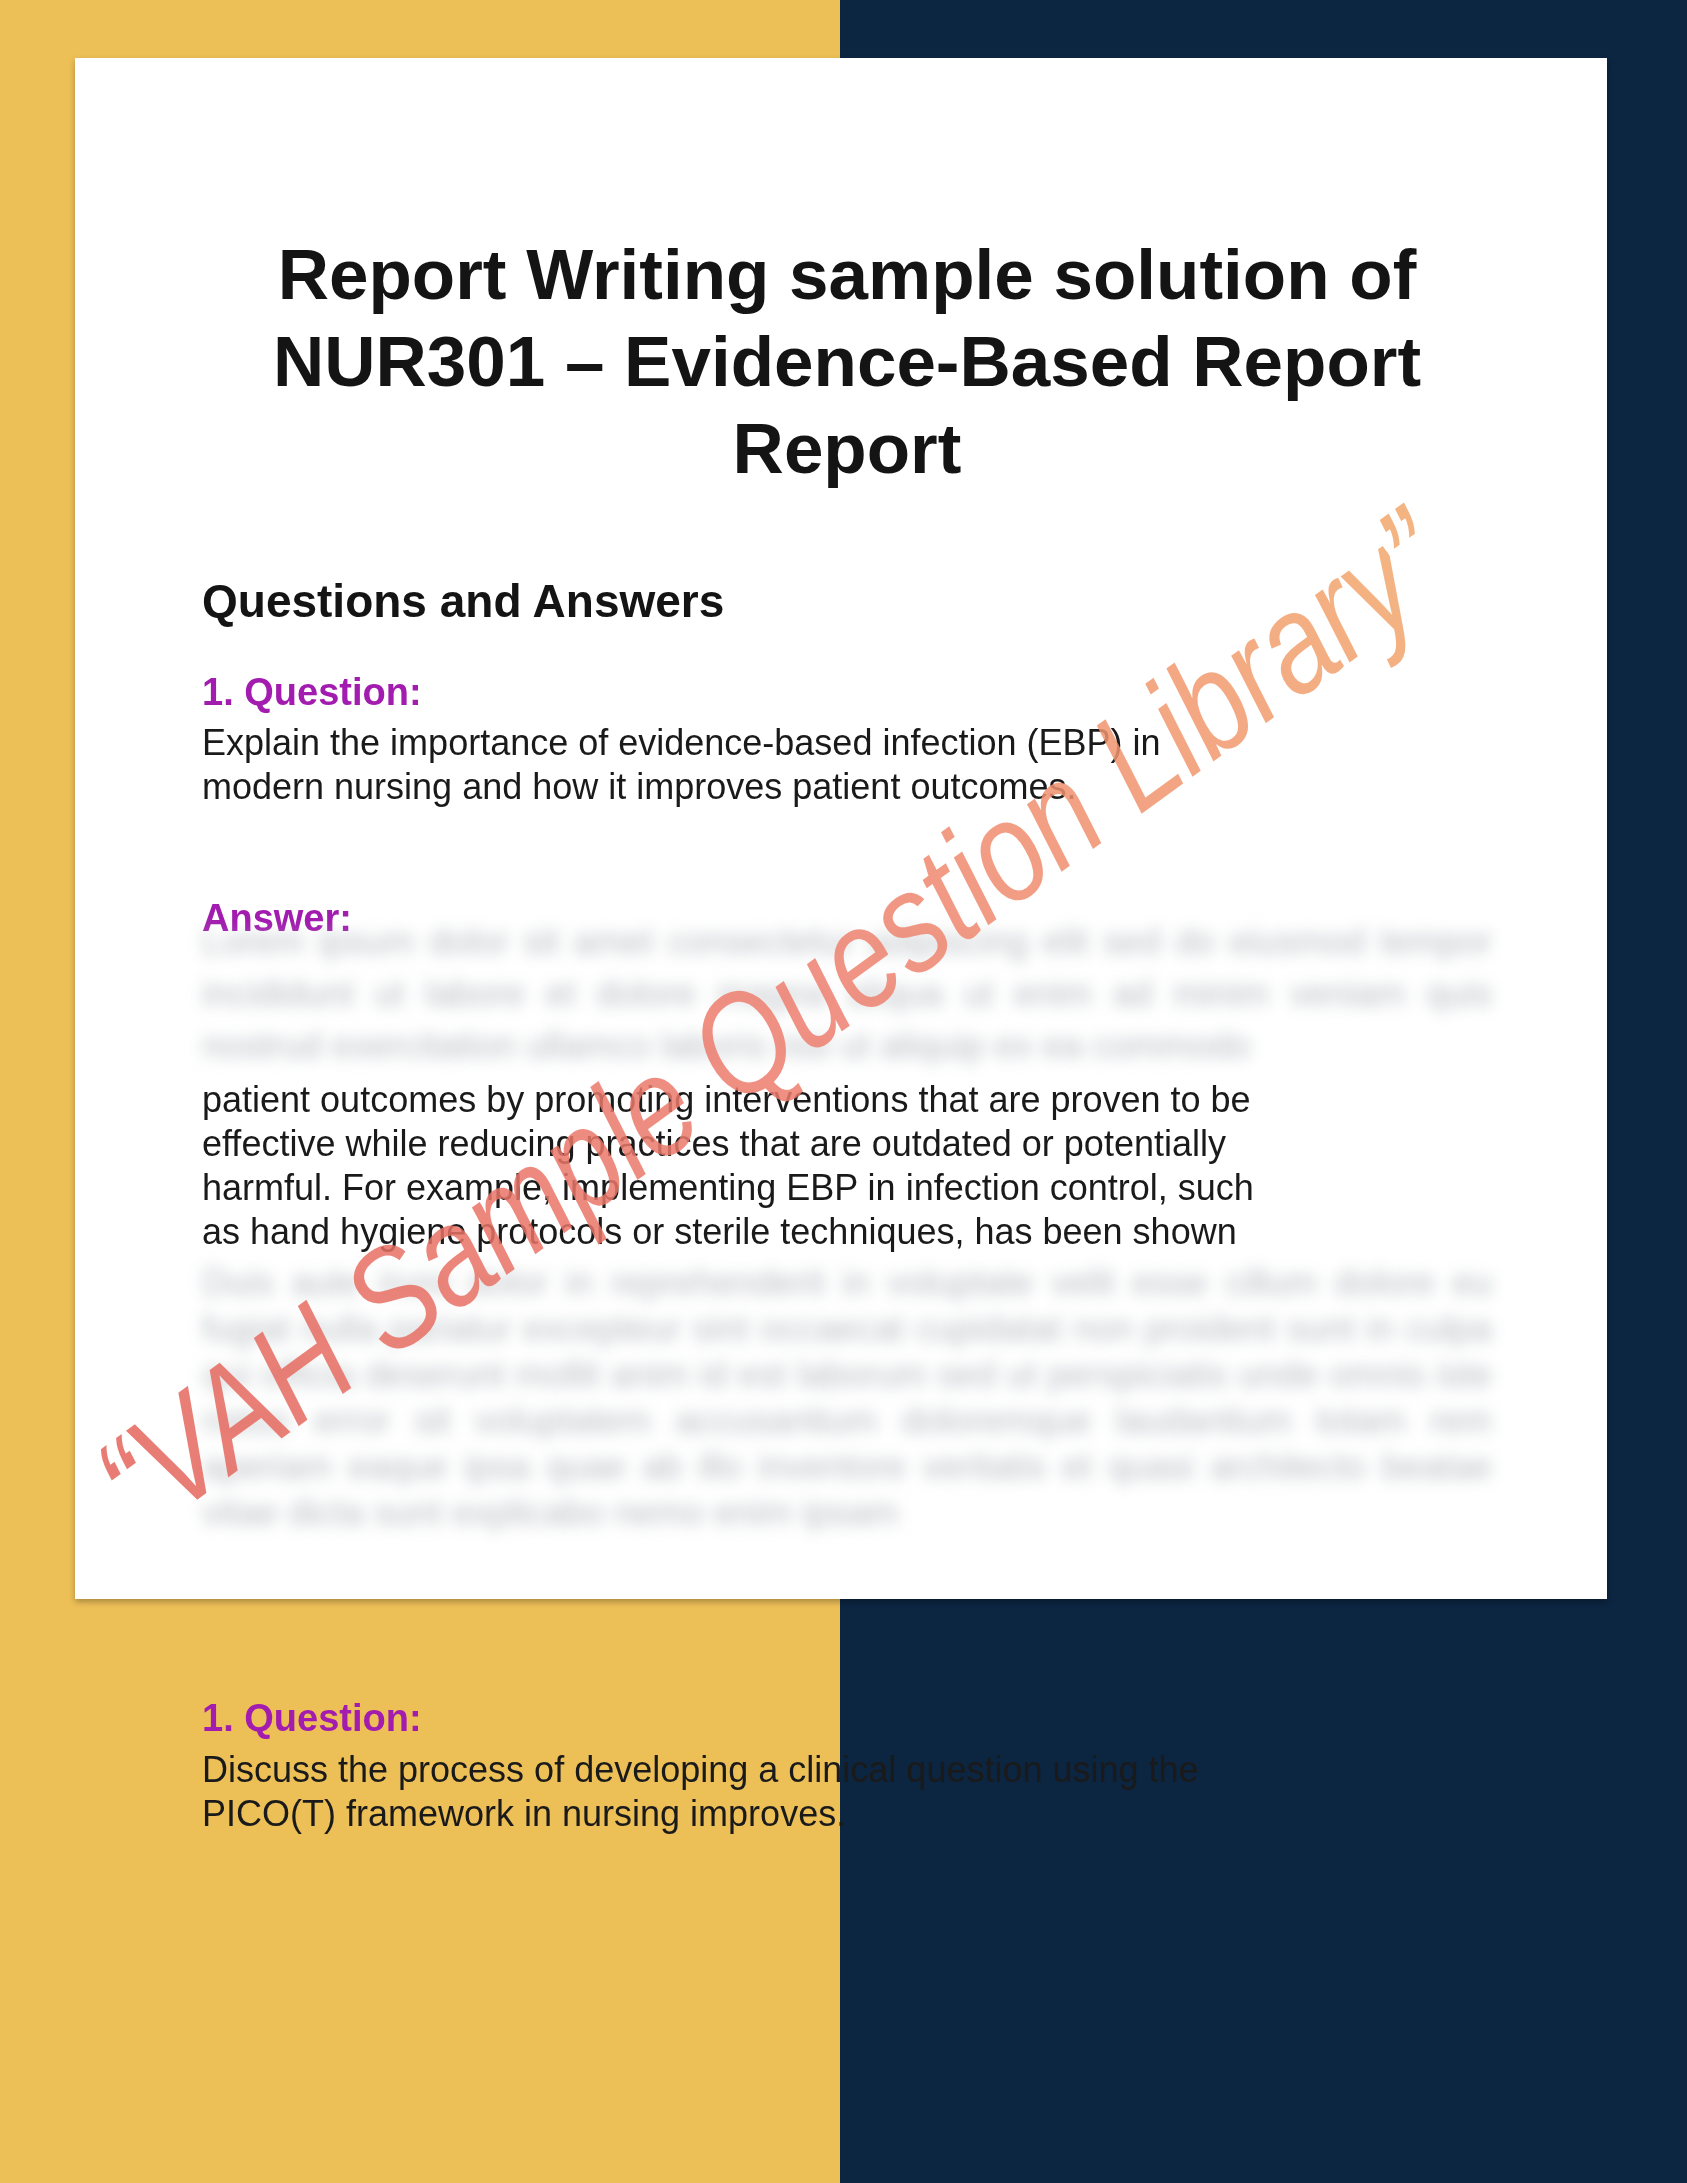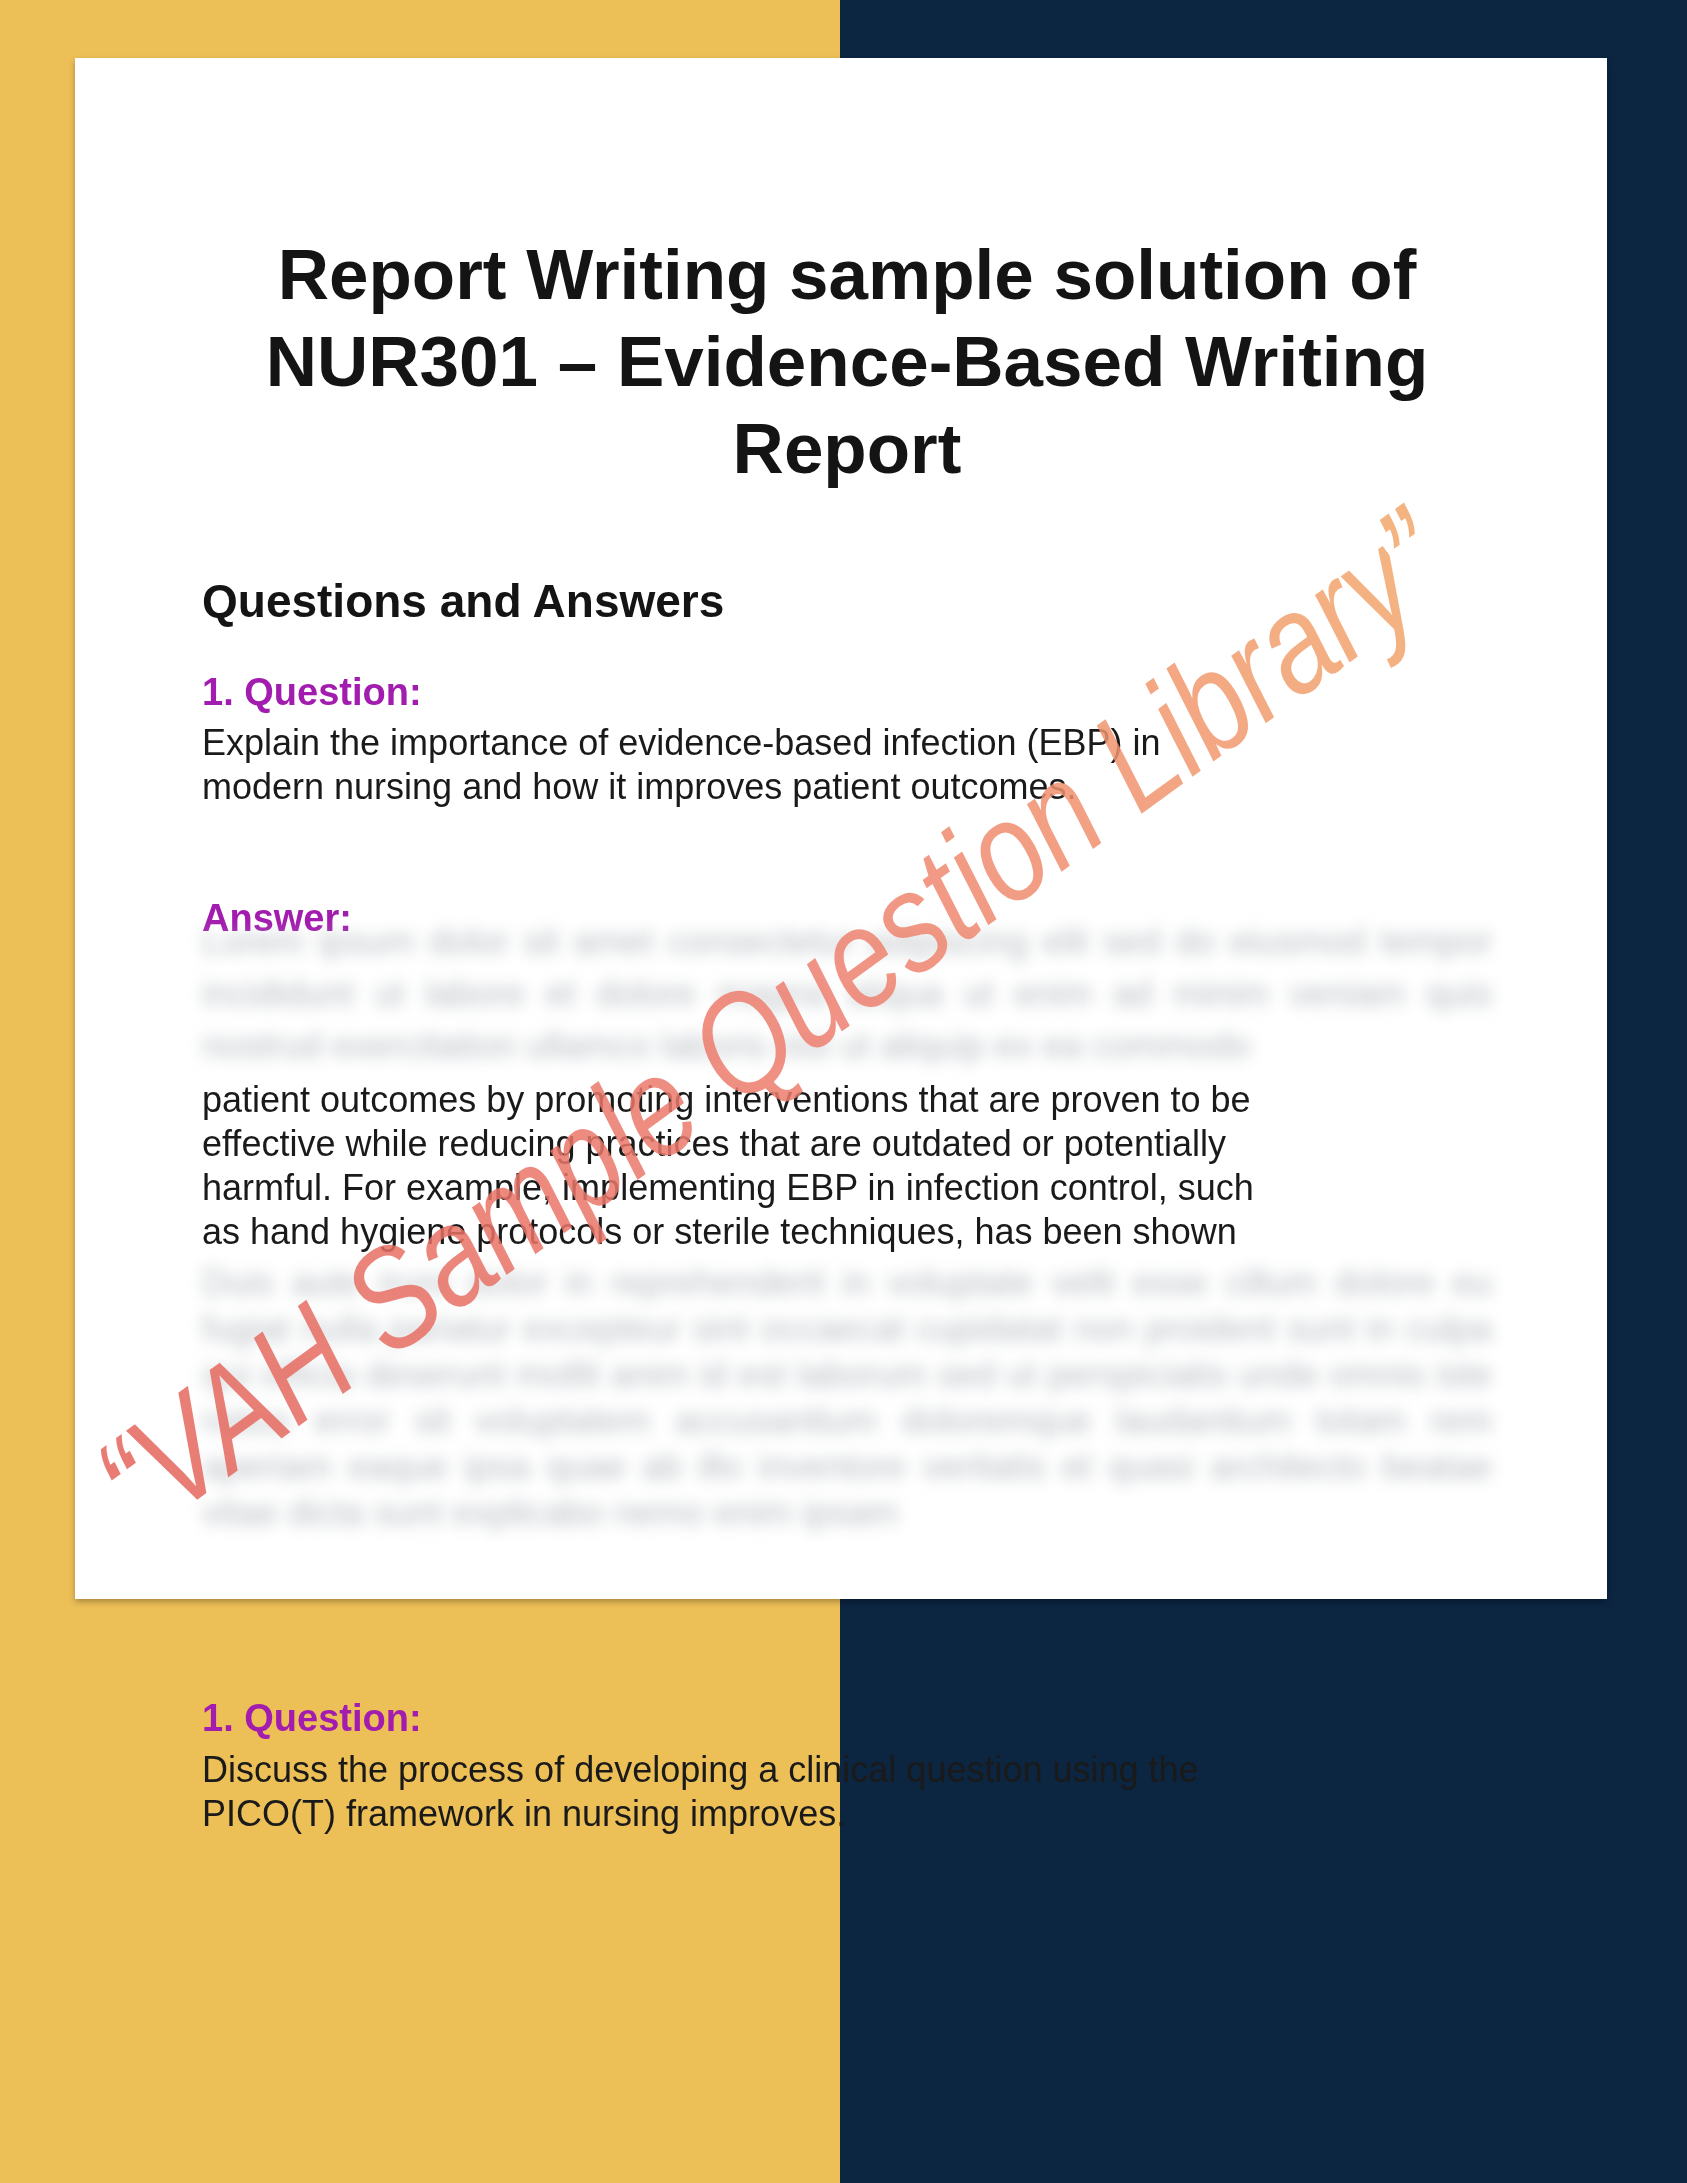--- a/index.html
+++ b/index.html
@@ -83,21 +83,21 @@
 </head>
 <body>
 
 <div class="bg-left"></div>
 <div class="bg-right"></div>
 
 <div class="sheet">
 
   <div class="title-block">
     <div>Report Writing sample solution of</div>
-    <div>NUR301 – Evidence-Based Writing</div>
+    <div>NUR301 – Evidence-Based Report</div>
     <div>Report</div>
   </div>
 
   <div class="section-heading">Questions and Answers</div>
 
   <div class="q-label q1-label">1. Question:</div>
 
   <div class="body-lines q1-lines">
     <div>Explain the importance of evidence-based infection (EBP) in</div>
     <div>modern nursing and how it improves patient outcomes.</div>

